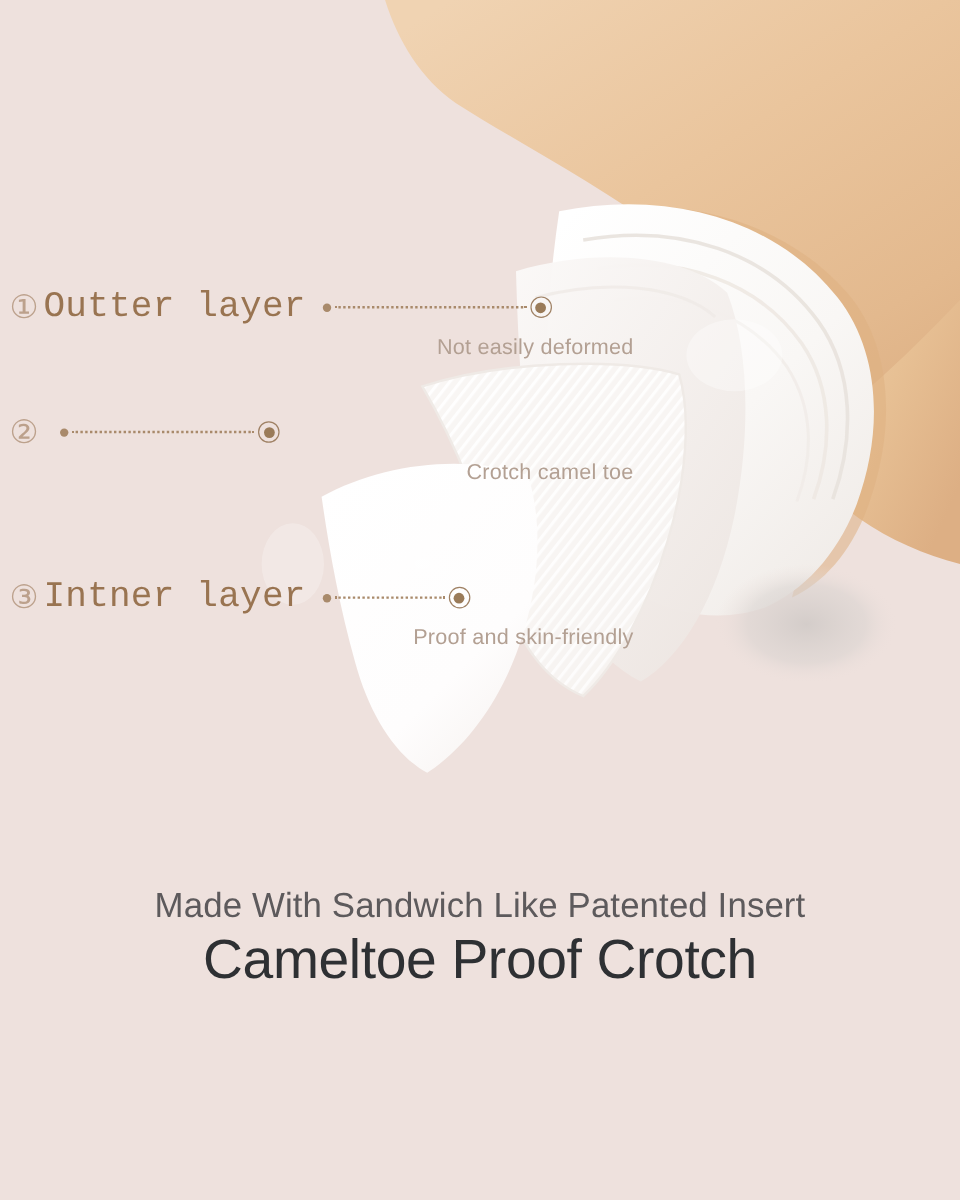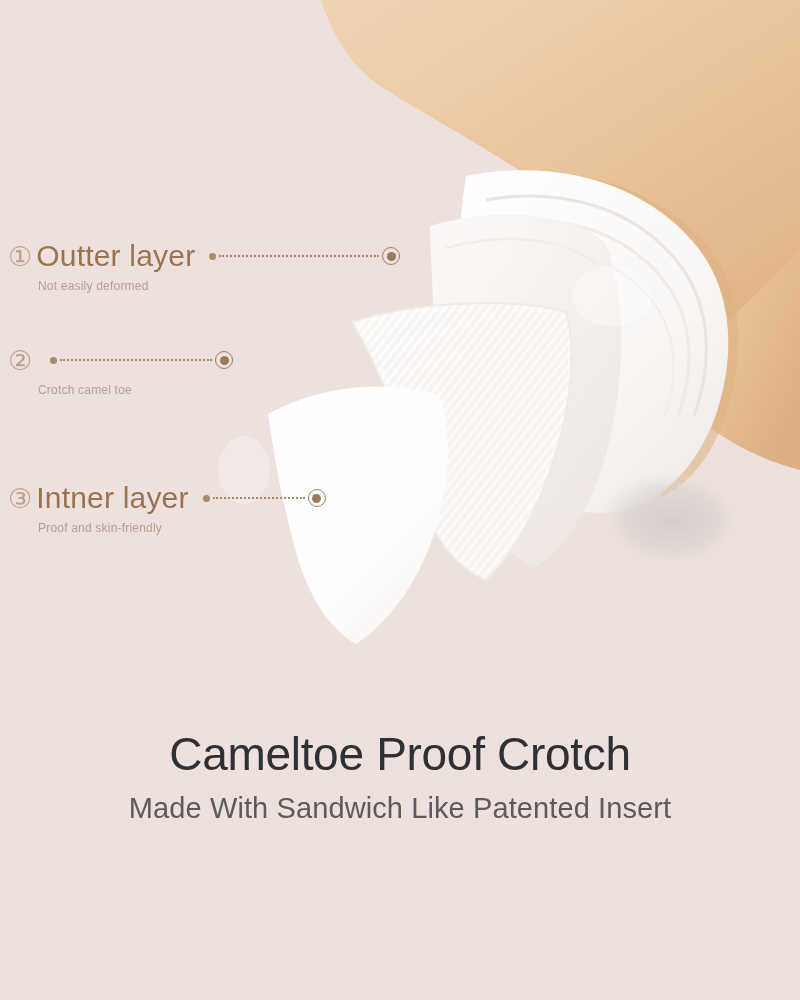--- a/index.html
+++ b/index.html
@@ -43,28 +43,30 @@
     color: #BCA18C;
     margin-right: 4px;
     font-family: "DejaVu Sans", sans-serif;
     letter-spacing: 0;
   }
   .callout-title {
     font-size: 30px;
     letter-spacing: 0.2px;
     color: #997451;
     white-space: nowrap;
+    font-family: Liberation Mono, monospace;
   }
   .callout-sub {
-    font-size: 12px;
+    font-size: 18px;
     color: #B3A093;
     margin-top: 3px;
     margin-left: 30px;
     letter-spacing: 0.2px;
     white-space: nowrap;
+    text-align: right;
   }
 
   
   .connector {
     display: flex;
     align-items: center;
     margin-left: 14px;
     flex: 0 0 auto;
   }
   .conn-dot {
@@ -293,17 +295,17 @@
       <span class="connector">
         <span class="conn-dot"></span>
         <span class="conn-line" style="width:92px;"></span>
         <span class="conn-target"></span>
       </span>
     </div>
     <div class="callout-sub">Proof and skin-friendly</div>
   </div>
 
   <div id="bottom-text">
+    <div id="subheadline">Made With Sandwich Like Patented Insert</div>
     <div id="headline">Cameltoe Proof Crotch</div>
-    <div id="subheadline">Made With Sandwich Like Patented Insert</div>
   </div>
 
 </div>
 
 </body></html>

